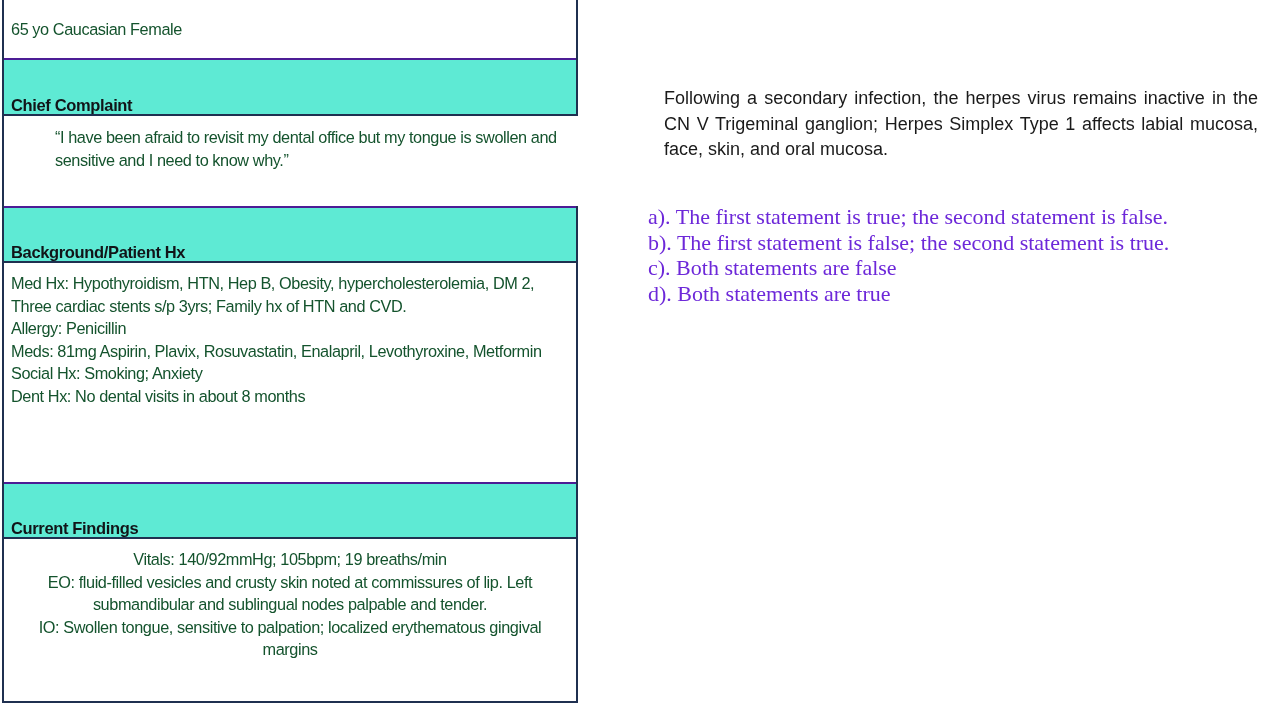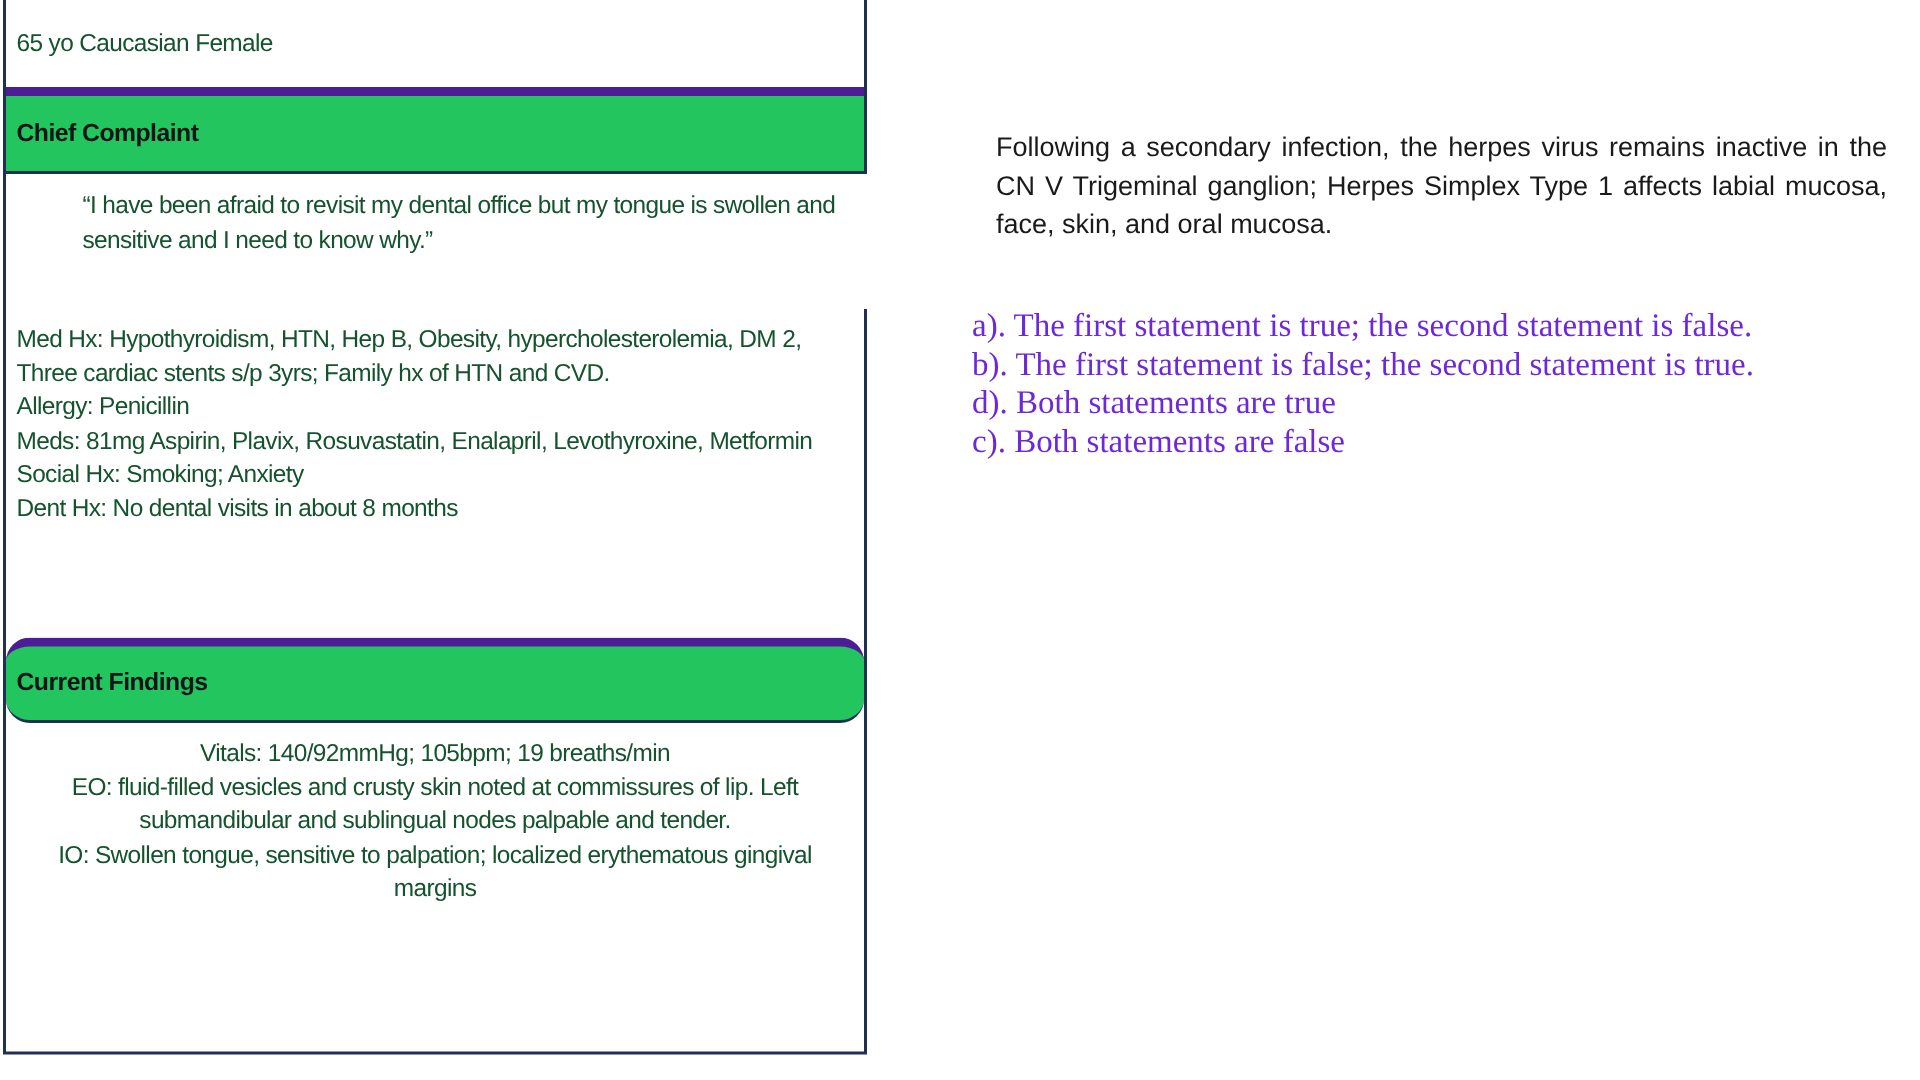--- a/index.html
+++ b/index.html
@@ -29,25 +29,25 @@
     flex-direction: column;
   }
 
   .case-row {
     box-sizing: border-box;
     width: 100%;
     overflow: hidden;
   }
 
   .case-row.header {
-    background: #22c55e;
-    border-top: 6px solid #4c1d95;
+    background: #5eead4;
+    border-top: 2px solid #4c1d95;
     border-bottom: 2px solid #1f3050;
     display: flex;
-    align-items: center;
+    align-items: flex-end;
   }
   .case-row.header .hdr-label {
     font-family: "Liberation Sans", sans-serif;
     font-weight: bold;
     font-size: 16.5px;
     color: #111418;
     letter-spacing: -0.35px;
     padding-left: 7px;
     line-height: 1.1;
   }
@@ -65,21 +65,21 @@
     white-space: pre-wrap;
   }
 
   
   #row-patient      { height: 58px;  display:flex; align-items:center; }
   #row-patient .body-text { padding-top: 0; }
   #row-cc-header    { height: 58px; }
   #row-cc-body      { height: 90px;  padding-top: 10px; margin-left: 44px; }
   #row-bg-header    { height: 57px; }
   #row-bg-body      { height: 219px; padding-top: 9px; }
-  #row-cf-header    { height: 57px; border-radius: 16px; }
+  #row-cf-header    { height: 57px; }
   #row-cf-body      { height: 159px; padding-top: 9px; text-align: center; }
 
   
   #question-panel {
     position: absolute;
     left: 648px;
     top: 70px;
     width: 600px;
   }
 
@@ -121,20 +121,23 @@
   </div>
 
   <div class="case-row header" id="row-cc-header">
     <div class="hdr-label">Chief Complaint</div>
   </div>
 
   <div class="case-row body" id="row-cc-body">
     <div class="body-text">“I have been afraid to revisit my dental office but my tongue is swollen and sensitive and I need to know why.”</div>
   </div>
 
+  <div class="case-row header" id="row-bg-header">
+    <div class="hdr-label">Background/Patient Hx</div>
+  </div>
 
   <div class="case-row body" id="row-bg-body">
     <div class="body-text">Med Hx: Hypothyroidism, HTN, Hep B, Obesity, hypercholesterolemia, DM 2, Three cardiac stents s/p 3yrs; Family hx of HTN and CVD.
 Allergy: Penicillin
 Meds: 81mg Aspirin, Plavix, Rosuvastatin, Enalapril, Levothyroxine, Metformin
 Social Hx: Smoking; Anxiety
 Dent Hx: No dental visits in about 8 months</div>
   </div>
 
   <div class="case-row header" id="row-cf-header">
@@ -148,16 +151,16 @@
   </div>
 
 </div>
 
 <div id="question-panel">
   <p id="question-stem">Following a secondary infection, the herpes virus remains inactive in the CN V Trigeminal ganglion; Herpes Simplex Type 1 affects labial mucosa, face, skin, and oral mucosa.</p>
 
   <ul id="answer-list">
     <li>a). The first statement is true; the second statement is false.</li>
     <li>b). The first statement is false; the second statement is true.</li>
+    <li>c). Both statements are false</li>
     <li>d). Both statements are true</li>
-    <li>c). Both statements are false</li>
   </ul>
 </div>
 
 </body></html>

